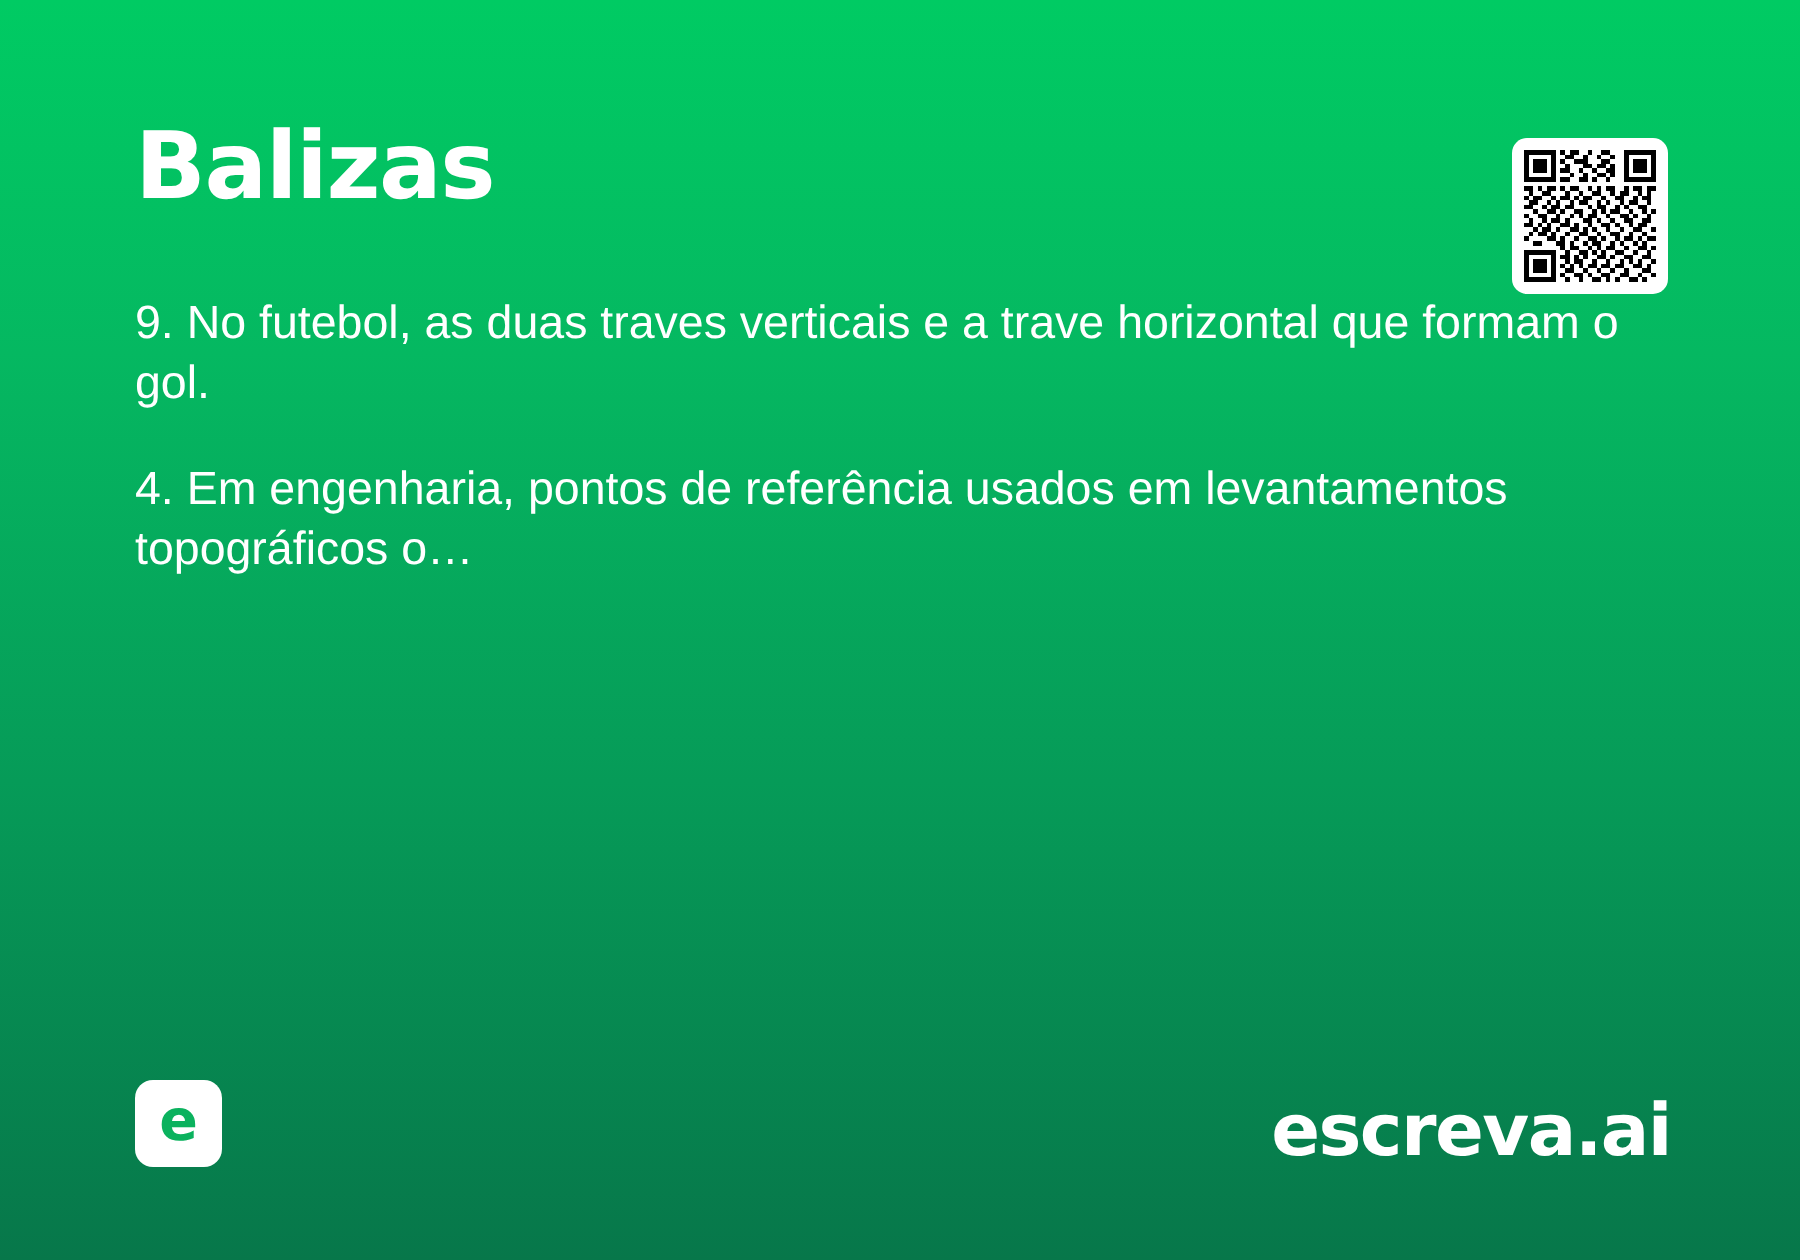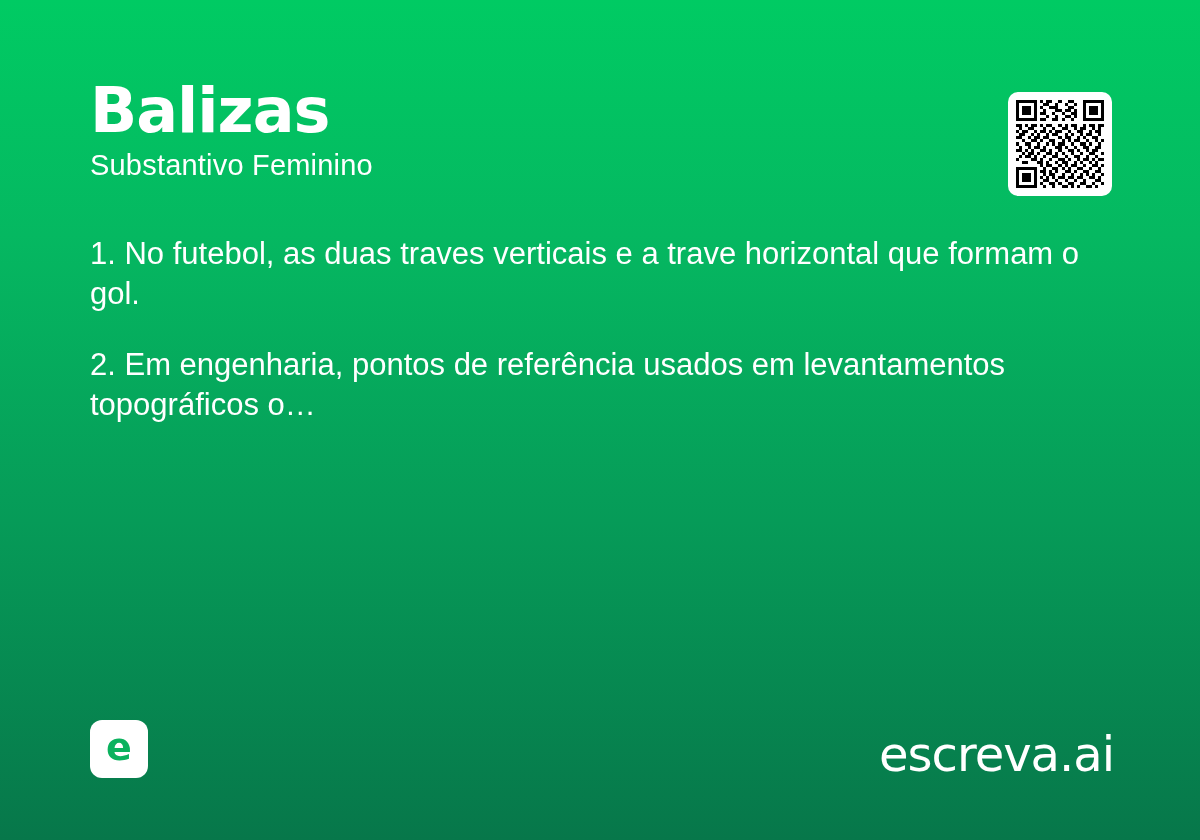--- a/index.html
+++ b/index.html
@@ -85,37 +85,36 @@
     line-height: 1;
     color: #0bb25e;
     position: relative;
     top: -2px;
   }
   .brand {
     position: absolute;
     right: 86px;
     bottom: 58px;
     font-family: "DejaVu Sans", sans-serif;
-    font-weight: normal;
+    font-weight: bold;
     font-size: 48px;
     letter-spacing: -1px;
     color: #ffffff;
   }
 </style>
 </head>
 <body>
 
 <div class="card">
   <div class="inner">
     <h1 class="title">Balizas</h1>
-    <p class="subtitle">Substantivo Feminino</p>
 
     <div class="definitions">
-      <p class="definition">1. No futebol, as duas traves verticais e a trave horizontal que formam o gol.</p>
-      <p class="definition">2. Em engenharia, pontos de referência usados em levantamentos topográficos o…</p>
+      <p class="definition">9. No futebol, as duas traves verticais e a trave horizontal que formam o gol.</p>
+      <p class="definition">4. Em engenharia, pontos de referência usados em levantamentos topográficos o…</p>
     </div>
   </div>
 
   <div class="qr">
     <svg width="88" height="88" viewBox="0 0 29 29" shape-rendering="crispEdges" aria-hidden="true">
       <rect width="29" height="29" fill="#ffffff"></rect>
       <g fill="#000000">
         <rect x="0" y="0" width="7" height="1"></rect>
           <rect x="0" y="6" width="7" height="1"></rect>
         <rect x="0" y="0" width="1" height="7"></rect>

